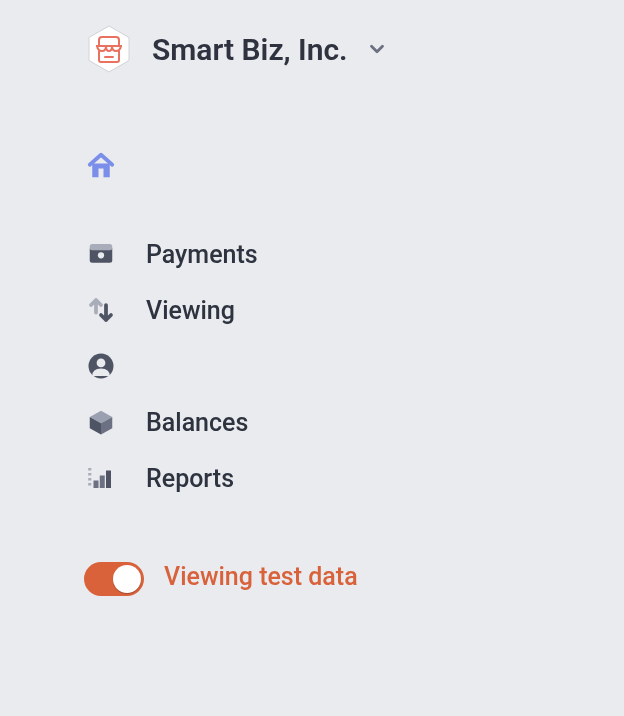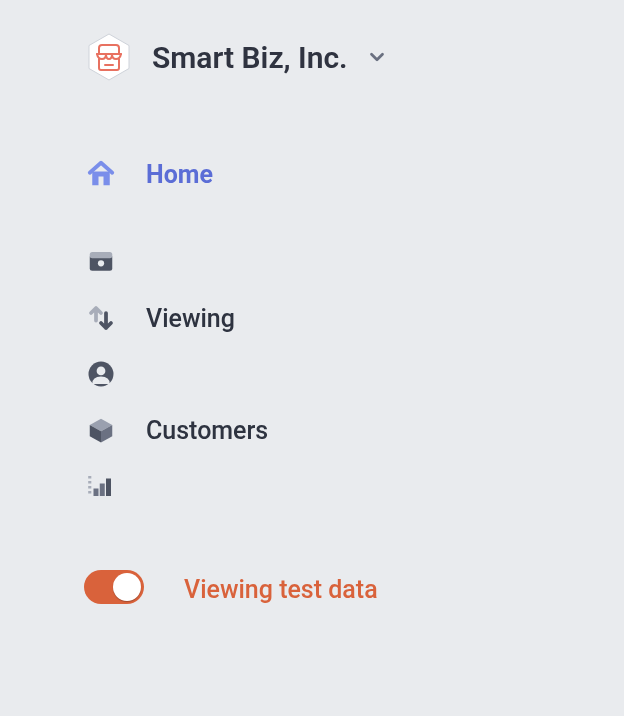--- a/index.html
+++ b/index.html
@@ -7,21 +7,21 @@
     padding: 0;
     width: 624px;
     height: 716px;
     background: #e9ebee;
     font-family: -apple-system, BlinkMacSystemFont, "Segoe UI", Roboto, "Helvetica Neue", Arial, sans-serif;
     color: #2e3340;
     overflow: hidden;
   }
 
   .sidebar {
-    padding: 16px 0 0 84px;
+    padding: 8px 0 0 84px;
     width: 100%;
     box-sizing: border-box;
   }
 
   
   .org {
     display: flex;
     align-items: center;
     gap: 18px;
     padding-top: 16px;
@@ -68,22 +68,22 @@
   .nav-item.active { color: #5b6dd6; }
   .nav-item.active .label { font-weight: 700; }
 
   
   .group1 { margin-top: 32px; }
   .group2 { margin-top: 56px; }
 
   
   .test-row {
     display:flex;
-    align-items:flex-end;
-    gap: 40px;
+    align-items:flex-start;
+    gap: 20px;
   }
   .toggle {
     width: 60px;
     height: 34px;
     border-radius: 17px;
     background: #d9623b;
     position: relative;
     cursor: pointer;
     flex-shrink:0;
   }
@@ -135,32 +135,32 @@
   </div>
 
   <nav>
     <div class="nav-item active">
       <span class="icon">
         <svg width="30" height="30" viewBox="0 0 24 24">
           <path d="M3 11 L12 3 L21 11" fill="none" stroke="#7a8eea" stroke-width="3" stroke-linecap="round" stroke-linejoin="round"></path>
           <path d="M5 10 L5 21 L10 21 L10 14 L14 14 L14 21 L19 21 L19 10 Z" fill="#7a8eea"></path>
         </svg>
       </span>
-      <span class="label">Home</span>
     </div>
 
     <div class="group1">
       <div class="nav-item">
         <span class="icon dim">
           <svg width="30" height="30" viewBox="0 0 24 24">
             <rect x="3" y="6" width="18" height="13" rx="2" fill="#4e5463"></rect>
             <rect x="3" y="4" width="18" height="5" rx="2" fill="#a8adb9"></rect>
             <circle cx="12" cy="13" r="2.5" fill="#e9ebee"></circle>
           </svg>
         </span>
+        <span class="label">Payments</span>
       </div>
 
       <div class="nav-item">
         <span class="icon dim">
           <svg width="30" height="30" viewBox="0 0 24 24" fill="none" stroke-linecap="round" stroke-linejoin="round">
             <path d="M8 14 L8 4 M8 4 L4 8 M8 4 L12 8" stroke="#a8adb9" stroke-width="3"></path>
             <path d="M16 8 L16 20 M16 20 L12 16 M16 20 L20 16" stroke="#4e5463" stroke-width="3"></path>
           </svg>
         </span>
         <span class="label">Viewing</span>
@@ -177,32 +177,33 @@
       </div>
 
       <div class="nav-item">
         <span class="icon dim">
           <svg width="30" height="30" viewBox="0 0 24 24">
             <polygon points="12,3 21,8 12,13 3,8" fill="#9aa0af"></polygon>
             <polygon points="3,8 12,13 12,22 3,17" fill="#4e5463"></polygon>
             <polygon points="21,8 12,13 12,22 21,17" fill="#6b7182"></polygon>
           </svg>
         </span>
-        <span class="label">Customers</span>
+        <span class="label">Balances</span>
       </div>
 
       <div class="nav-item">
         <span class="icon dim">
           <svg width="30" height="30" viewBox="0 0 24 24">
             <line x1="3" y1="4" x2="3" y2="20" stroke="#a8adb9" stroke-width="2.5" stroke-dasharray="2 2"></line>
             <rect x="6" y="14" width="4" height="6" fill="#6b7182"></rect>
             <rect x="11" y="10" width="4" height="10" fill="#6b7182"></rect>
             <rect x="16" y="6" width="4" height="14" fill="#4e5463"></rect>
           </svg>
         </span>
+        <span class="label">Reports</span>
       </div>
     </div>
 
     <div class="group2">
 
       <div class="test-row">
         <div class="toggle">
           <div class="knob"></div>
         </div>
         <span class="test-label">Viewing test data</span>

